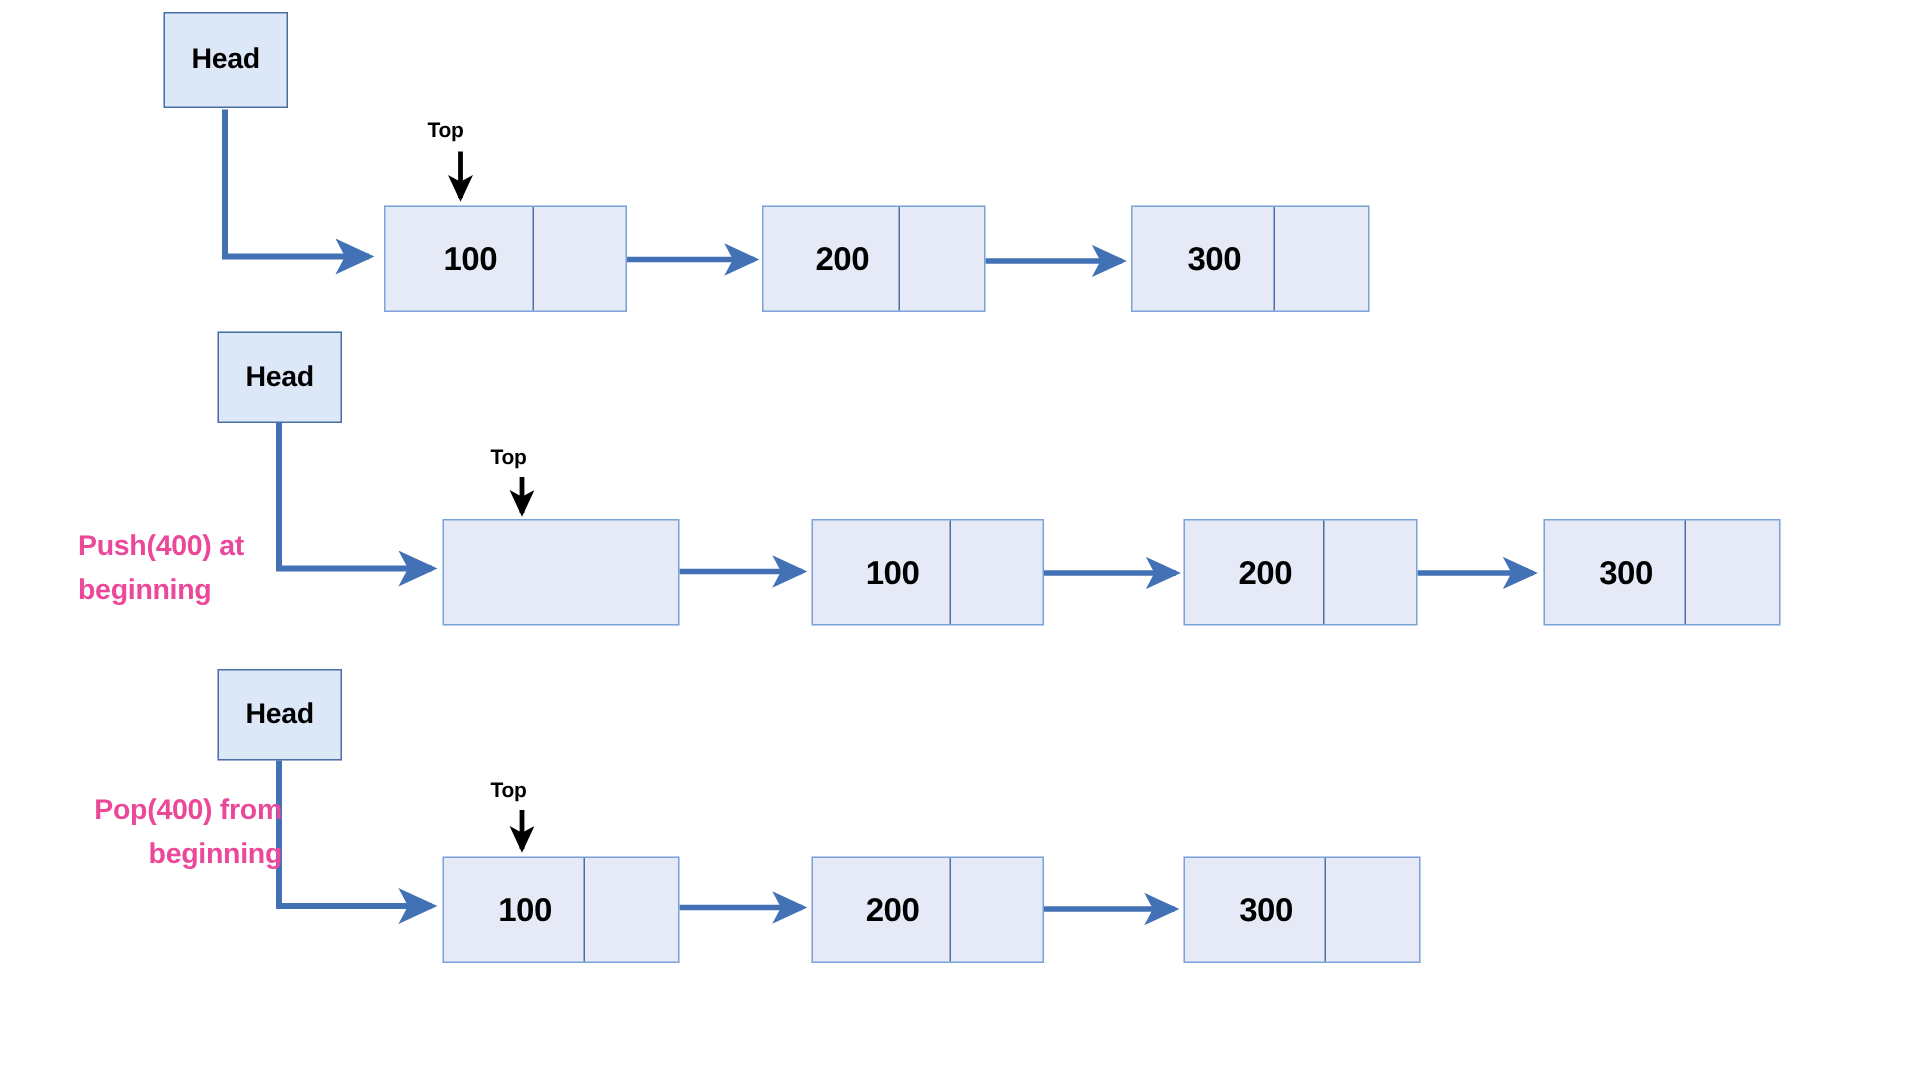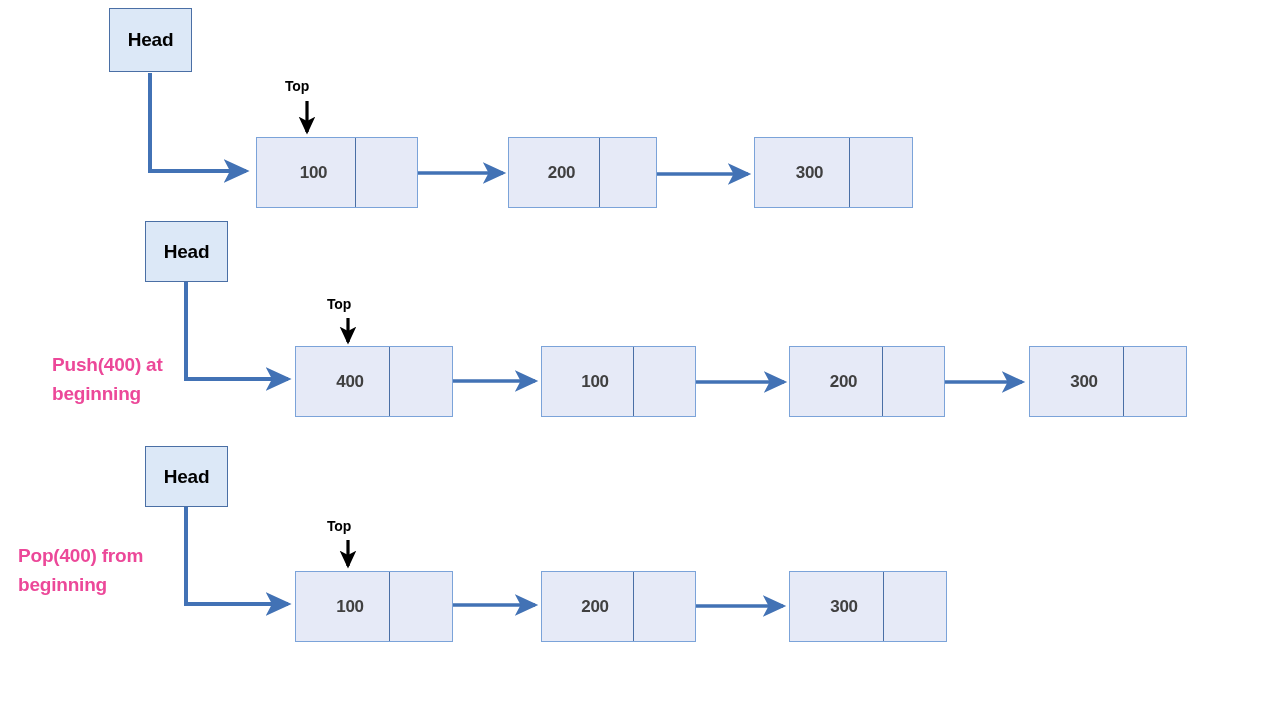--- a/index.html
+++ b/index.html
@@ -44,22 +44,22 @@
     display: flex;
     background: #e6eaf7;
     border: 1.5px solid #7ba3d9;
   }
   .node .data-cell {
     box-sizing: border-box;
     display: flex;
     align-items: center;
     justify-content: center;
     font-weight: bold;
-    font-size: 17px;
-    color: #404040;
+    font-size: 22px;
+    color: #000000;
     border-right: 1.5px solid #4a6fa5;
     letter-spacing: -0.3px;
     padding-left: 15px;
   }
   .node .next-cell {
     box-sizing: border-box;
     position: relative;
     flex: 1 1 auto;
   }
 
@@ -159,21 +159,20 @@
   </div>
 
   <div class="op-label" style="left:52px; top:350px; width:150px;">
     <div>Push(400) at</div>
     <div>beginning</div>
   </div>
 
   <div class="top-label" style="left:327px; top:296px;">Top</div>
 
   <div class="node" style="left:295px; top:346px; width:158px; height:71px;">
-    <div class="data-cell" style="width:94px;">400</div>
     <div class="next-cell"></div>
   </div>
 
   <div class="node" style="left:541px; top:346px; width:155px; height:71px;">
     <div class="data-cell" style="width:92px;">100</div>
     <div class="next-cell"></div>
   </div>
 
   <div class="node" style="left:789px; top:346px; width:156px; height:71px;">
     <div class="data-cell" style="width:93px;">200</div>
@@ -182,21 +181,21 @@
 
   <div class="node" style="left:1029px; top:346px; width:158px; height:71px;">
     <div class="data-cell" style="width:94px;">300</div>
     <div class="next-cell"></div>
   </div>
 
   <div class="head-box" style="left:145px; top:446px; width:83px; height:61px;">
     <span>Head</span>
   </div>
 
-  <div class="op-label" style="left:18px; top:541px; width:170px;">
+  <div class="op-label" style="left:18px; top:526px; width:170px;text-align:right;">
     <div>Pop(400) from</div>
     <div>beginning</div>
   </div>
 
   <div class="top-label" style="left:327px; top:518px;">Top</div>
 
   <div class="node" style="left:295px; top:571px; width:158px; height:71px;">
     <div class="data-cell" style="width:94px;">100</div>
     <div class="next-cell"></div>
   </div>

